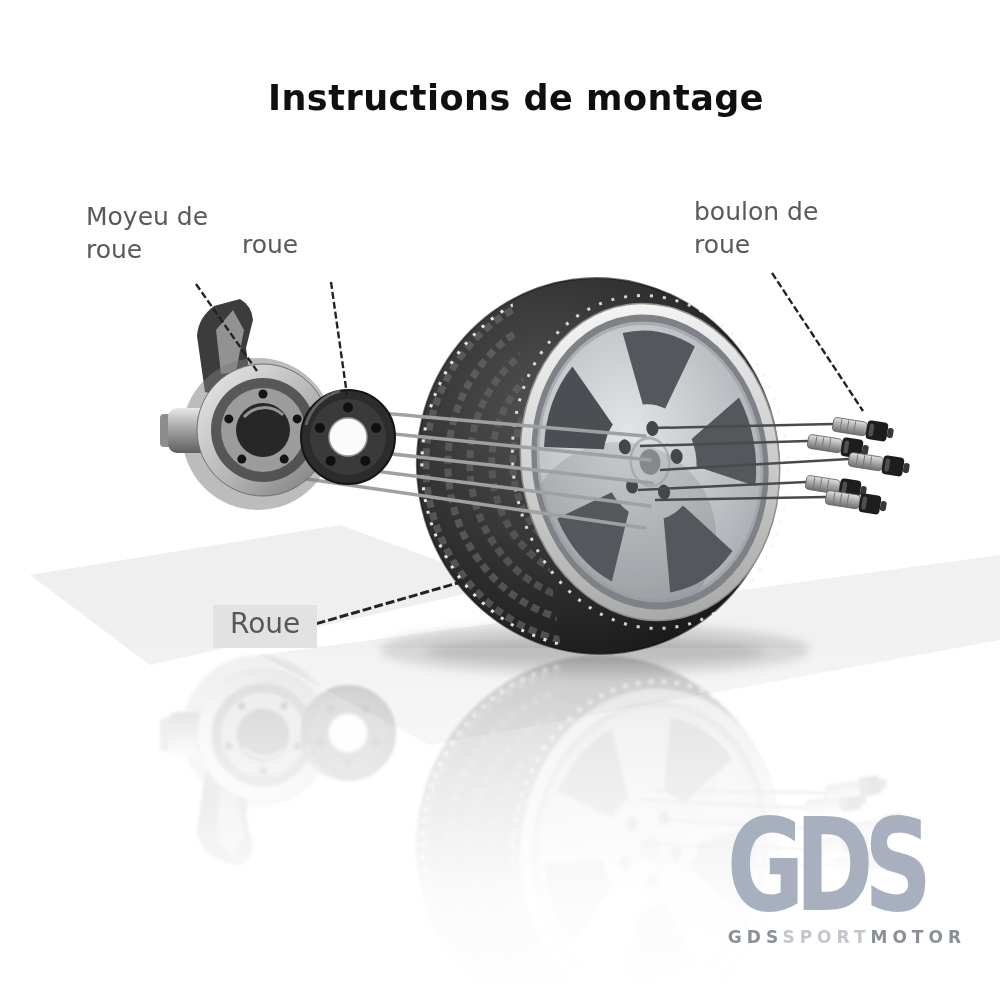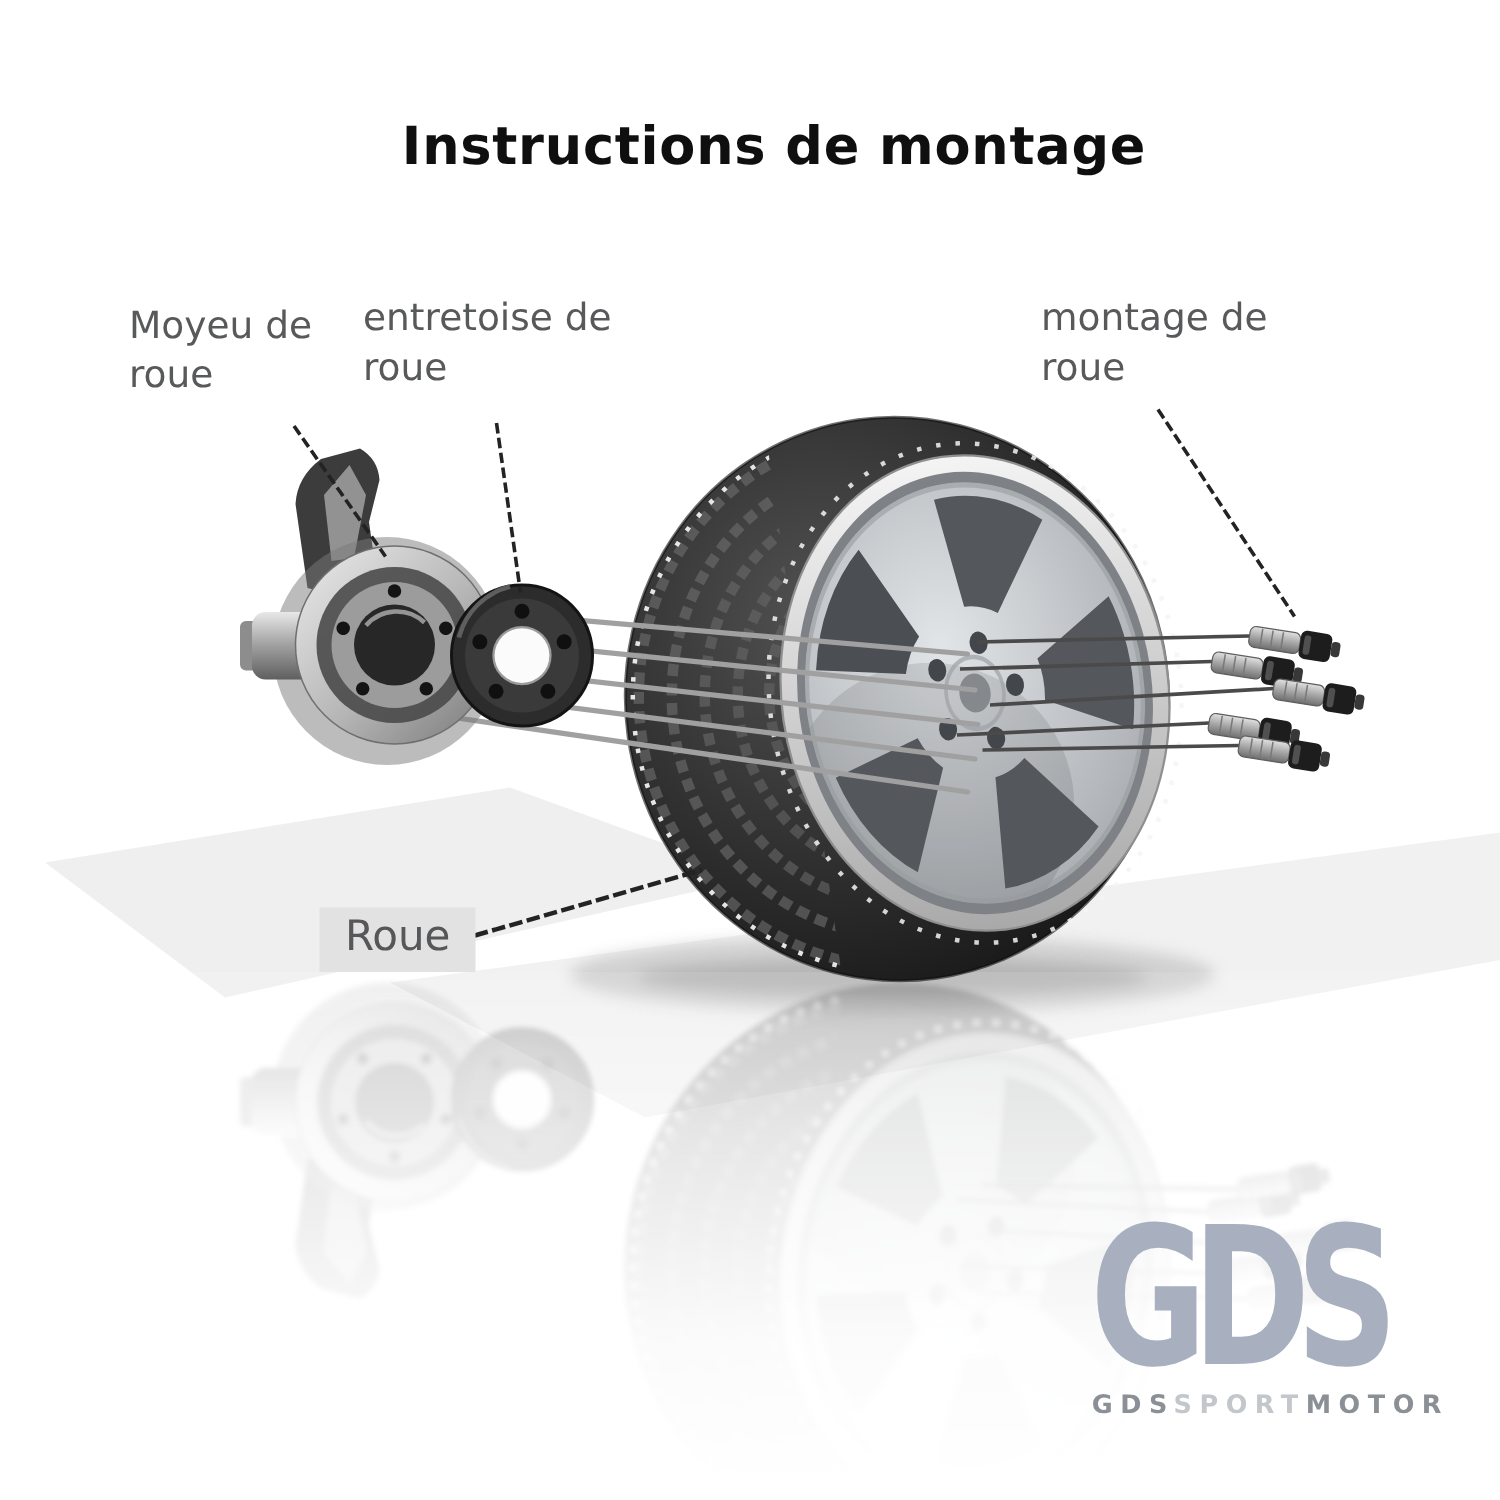--- a/index.html
+++ b/index.html
@@ -208,26 +208,26 @@
   </svg>
 
   <h1 class="title">Instructions de montage</h1>
 
   <div class="part-label label-hub">
     <span>Moyeu de</span><br>
     <span>roue</span>
   </div>
 
   <div class="part-label label-spacer">
-    <span>entretoise de</span><br>
+    <br>
     <span>roue</span>
   </div>
 
   <div class="part-label label-bolt">
-    <span>montage de</span><br>
+    <span>boulon de</span><br>
     <span>roue</span>
   </div>
 
   <div class="wheel-tag">
     <span>Roue</span>
   </div>
 
   <div class="logo">
     <div class="logo-mark">GDS</div>
     <div class="logo-word">

